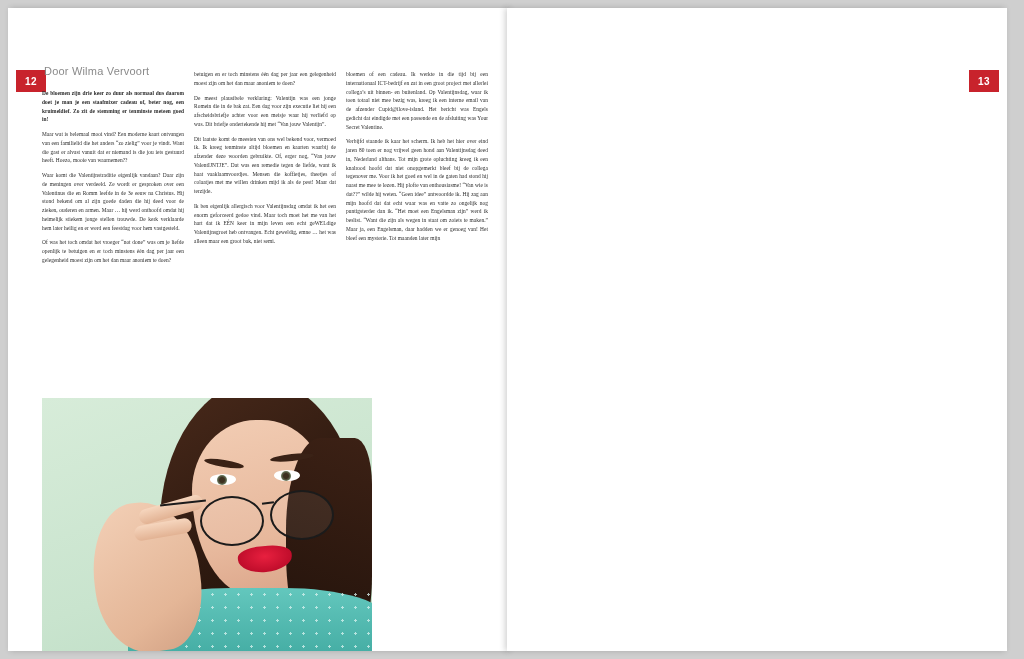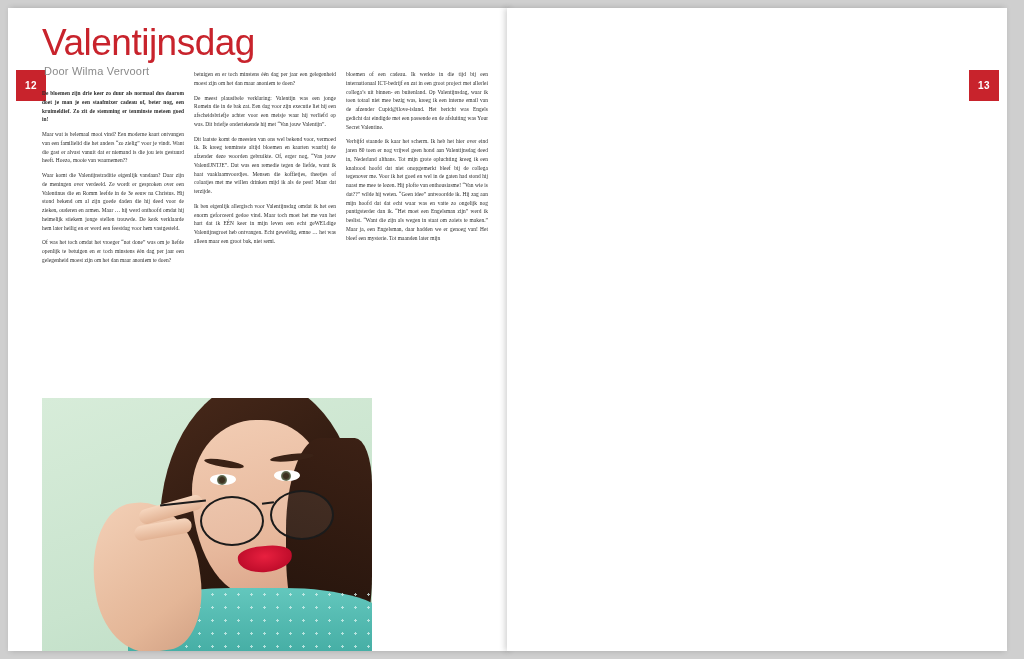--- a/index.html
+++ b/index.html
@@ -24,21 +24,21 @@
   .page-right { left: 507px; width: 500px; box-shadow: -2px 0 6px rgba(0,0,0,.18); }
   .gutter {
     position: absolute; left: 505px; top: 8px;
     width: 14px; height: 643px;
     background: linear-gradient(90deg,#bdbdbd 0%,#efefef 35%,#ffffff 50%,#efefef 65%,#bdbdbd 100%);
   }
 
   
   .page-badge {
     position: absolute;
-    width: 30px; height: 31px;
+    width: 30px; height: 22px;
     background: #c8232c;
     color: #ffffff;
     font-family: "Liberation Sans", sans-serif;
     font-size: 10px; font-weight: bold;
     display: flex; align-items: center; justify-content: center;
     letter-spacing: .5px;
   }
   .badge-left  { left: 8px;  top: 62px; }
   .badge-right { right: 8px; top: 62px; }
 
@@ -162,21 +162,20 @@
 <body>
 
 <div class="spread">
 
   <div class="gutter"></div>
 
   <div class="page page-left">
 
     <div class="page-badge badge-left">12</div>
 
-    <div class="headline">Valentijnsdag</div>
 
     <div class="byline">Door Wilma Vervoort</div>
 
     <div class="col l-c1">
       <p class="lead">De bloemen zijn drie keer zo duur als normaal dus daarom doet je man je een staafmixer cadeau of, beter nog, een kruimeldief. Zo zit de stemming er tenminste meteen goed in!</p>
       <p>Maar wat is belemaal mooi vind? Een moderne kaart ontvangen van een familielid die het anders “zo zielig” voor je vindt. Want die gast er alvast vanuit dat er niemand is die jou iets gestuurd heeft. Hoezo, mooie van waarnemen??</p>
       <p>Waar komt die Valentijnstraditie eigenlijk vandaan? Daar zijn de meningen over verdeeld. Ze wordt er gesproken over een Valentinus die en Romm leefde in de 3e eeuw na Christus. Hij stond bekend om al zijn goede daden die hij deed voor de zieken, ouderen en armen. Maar … hij werd onthoofd omdat hij heimelijk stiekem jonge stellen trouwde. De kerk verklaarde hem later heilig en er werd een feestdag voor hem vastgesteld.</p>
       <p>Of was het toch omdat het vroeger “not done” was om je liefde openlijk te betuigen en er toch minstens één dag per jaar een gelegenheid moest zijn om het dan maar anoniem te doen?</p>
     </div>
 

